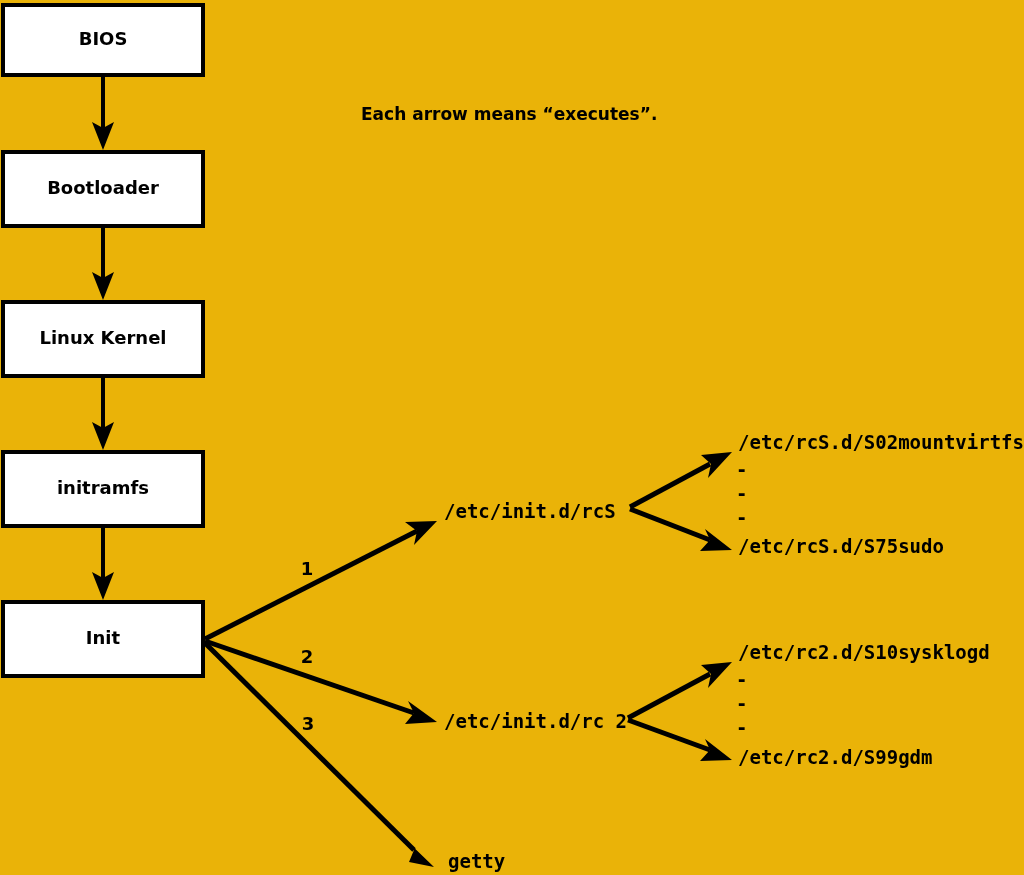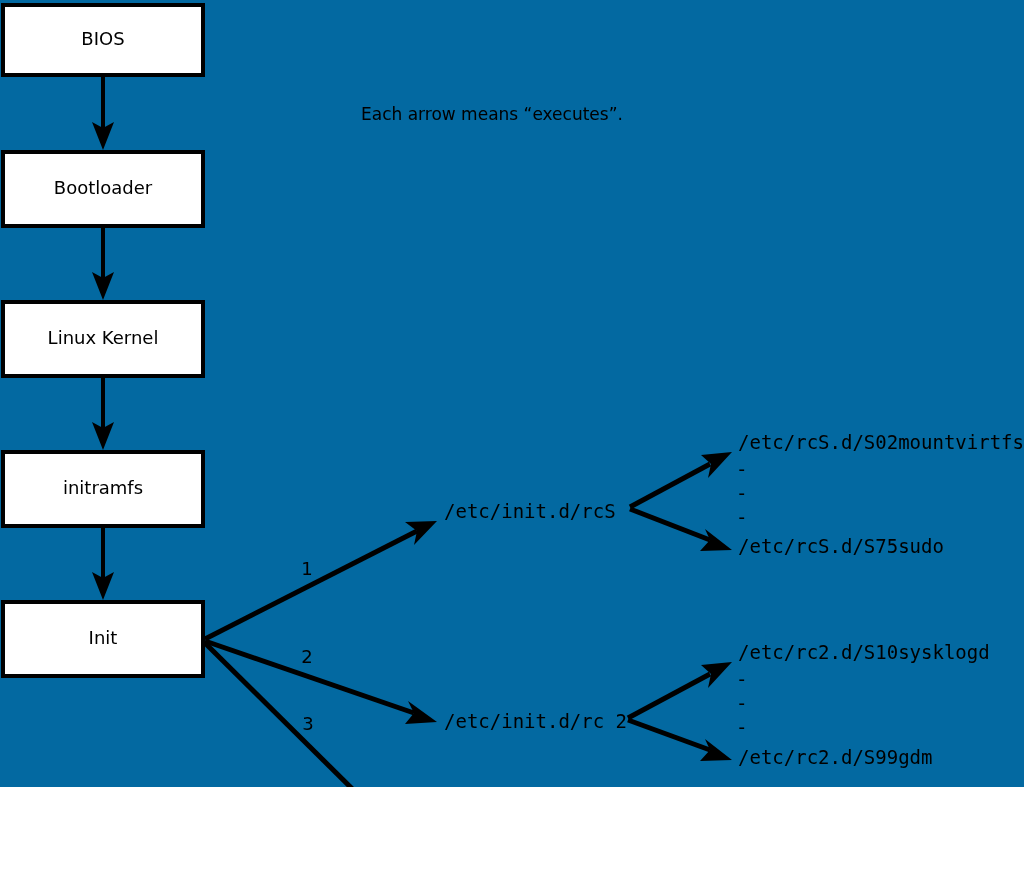--- a/index.html
+++ b/index.html
@@ -4,24 +4,25 @@
 <title>Linux Boot Process Diagram</title>
 <style>
   html, body {
     margin: 0;
     padding: 0;
     background: #ffffff;
   }
   #canvas {
     position: relative;
     width: 1024px;
-    height: 787px;
-    background: #0369a1;
+    height: 875px;
+    background: #eab308;
     overflow: hidden;
     font-family: "Liberation Sans", sans-serif;
+    font-weight: bold;
   }
   #diagram-svg {
     position: absolute;
     left: 0;
     top: 0;
     width: 1024px;
     height: 875px;
   }
   .box-rect {
     fill: #ffffff;

